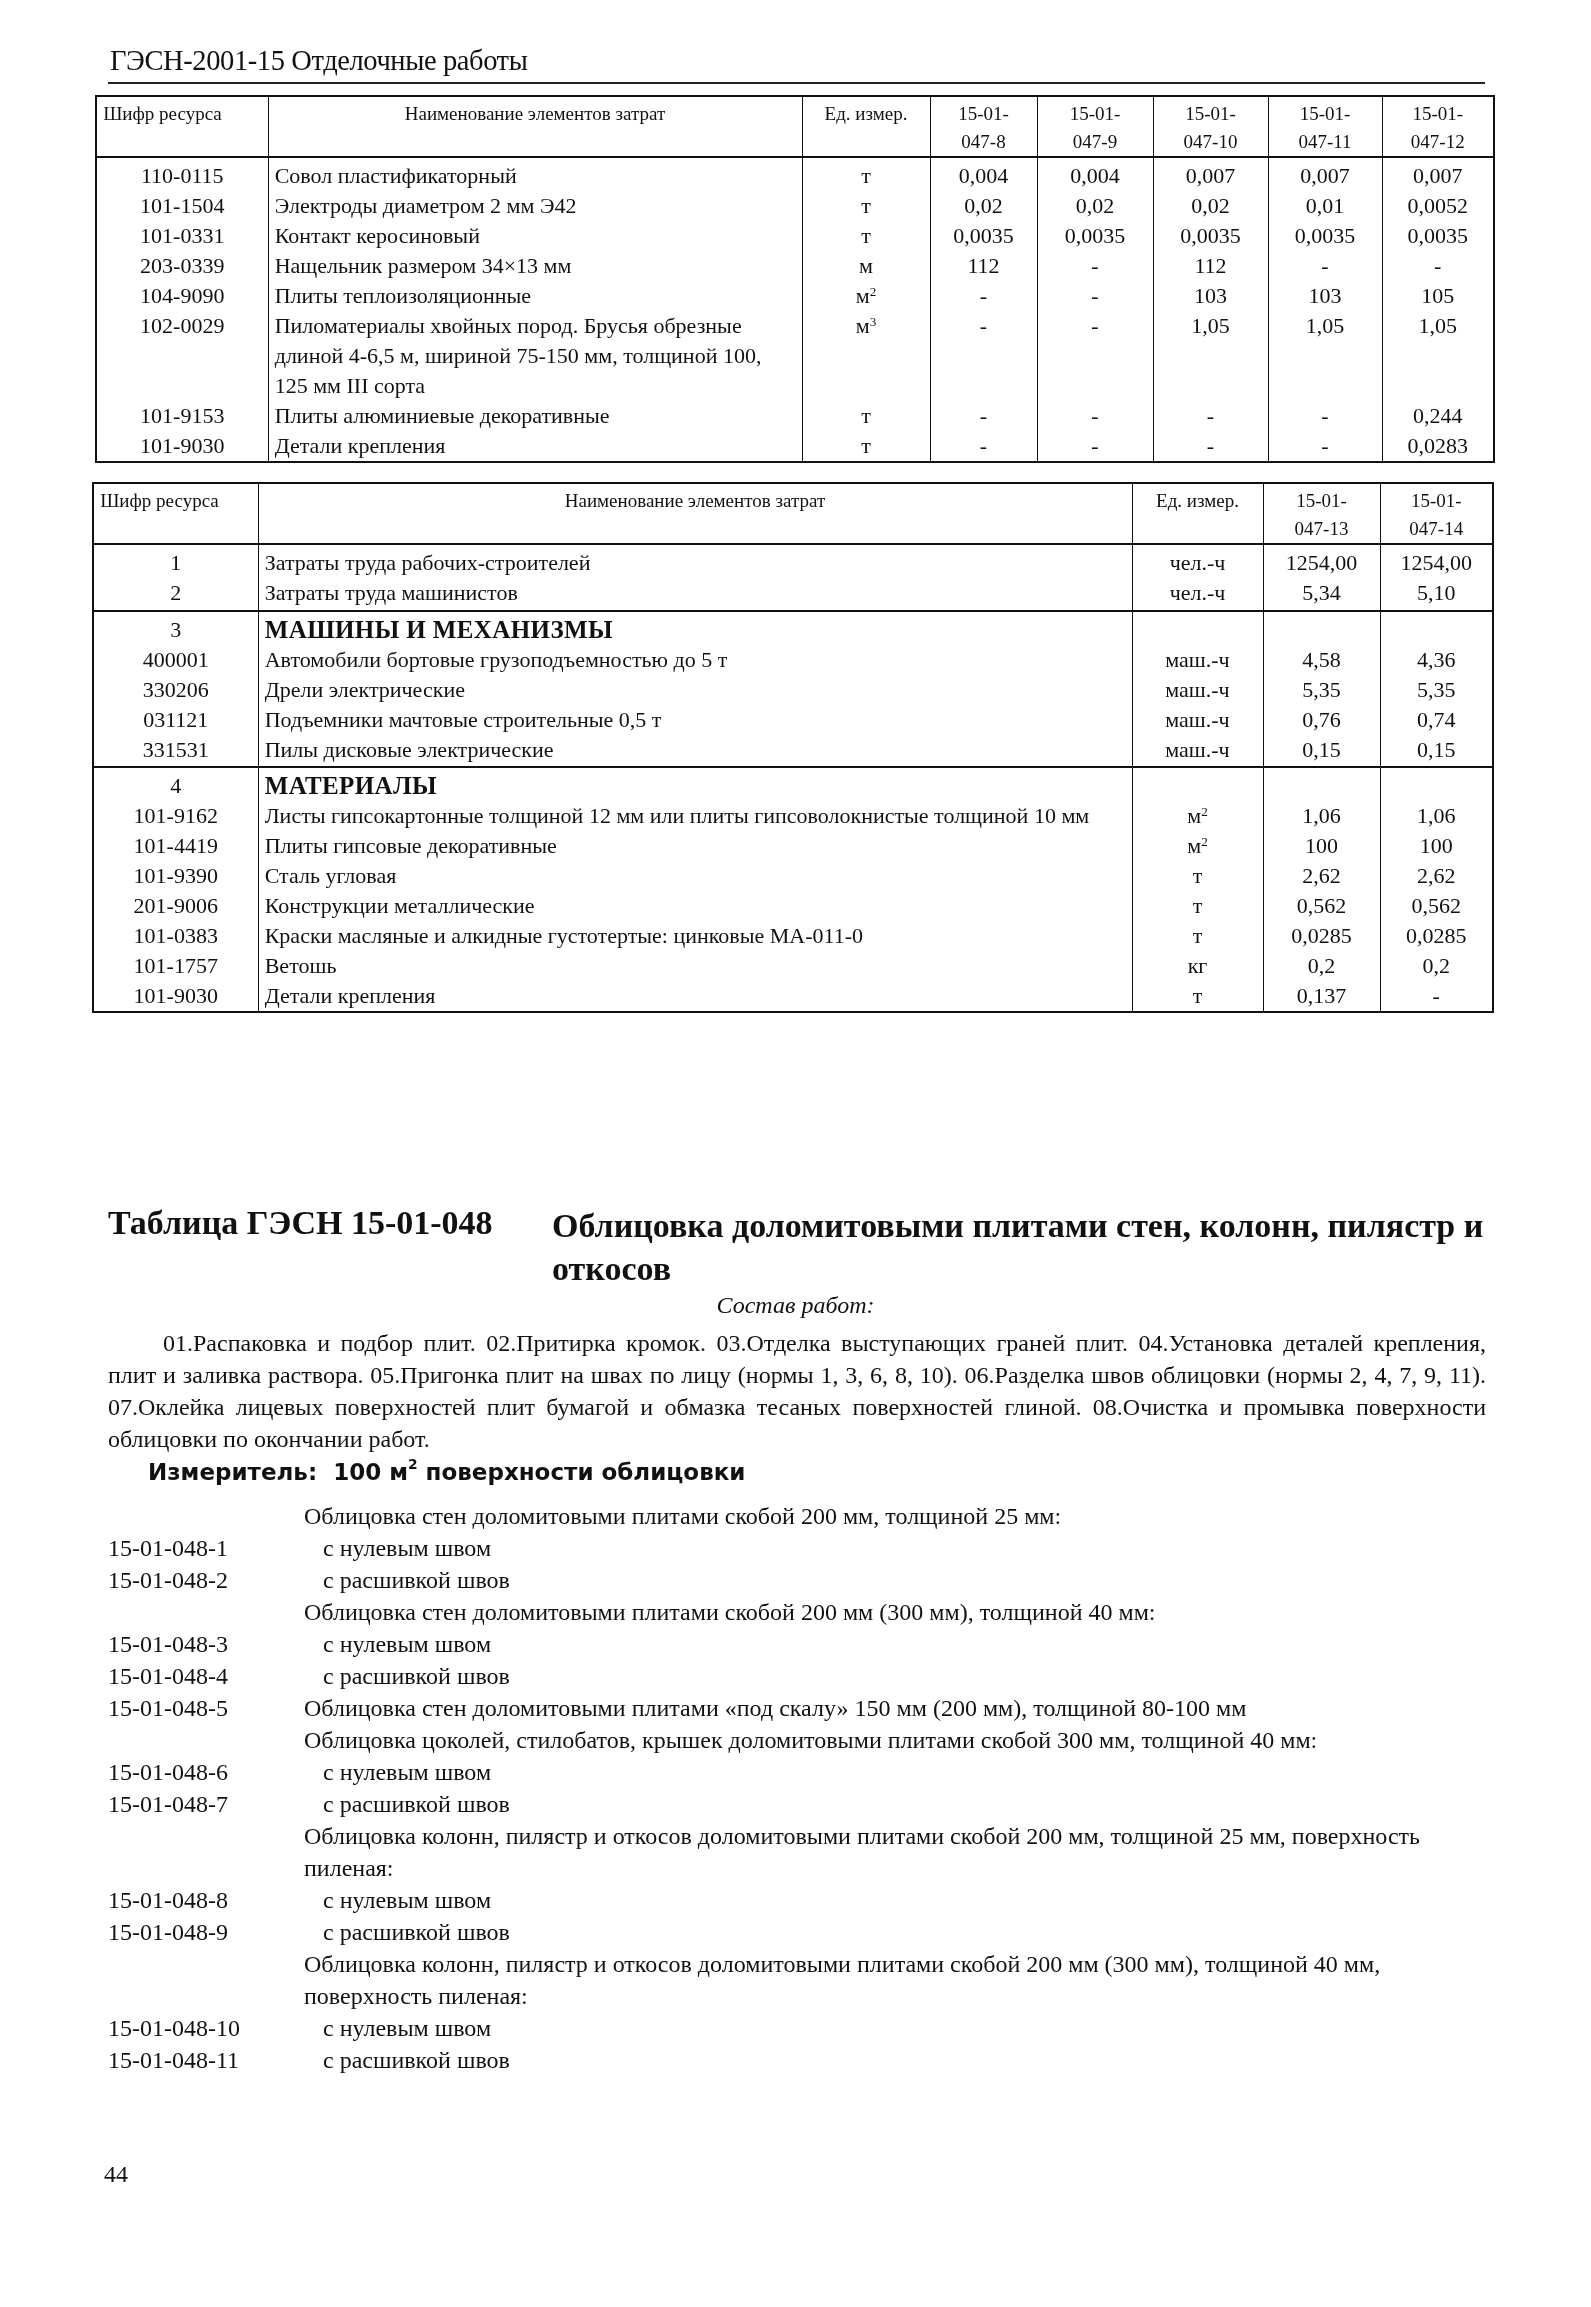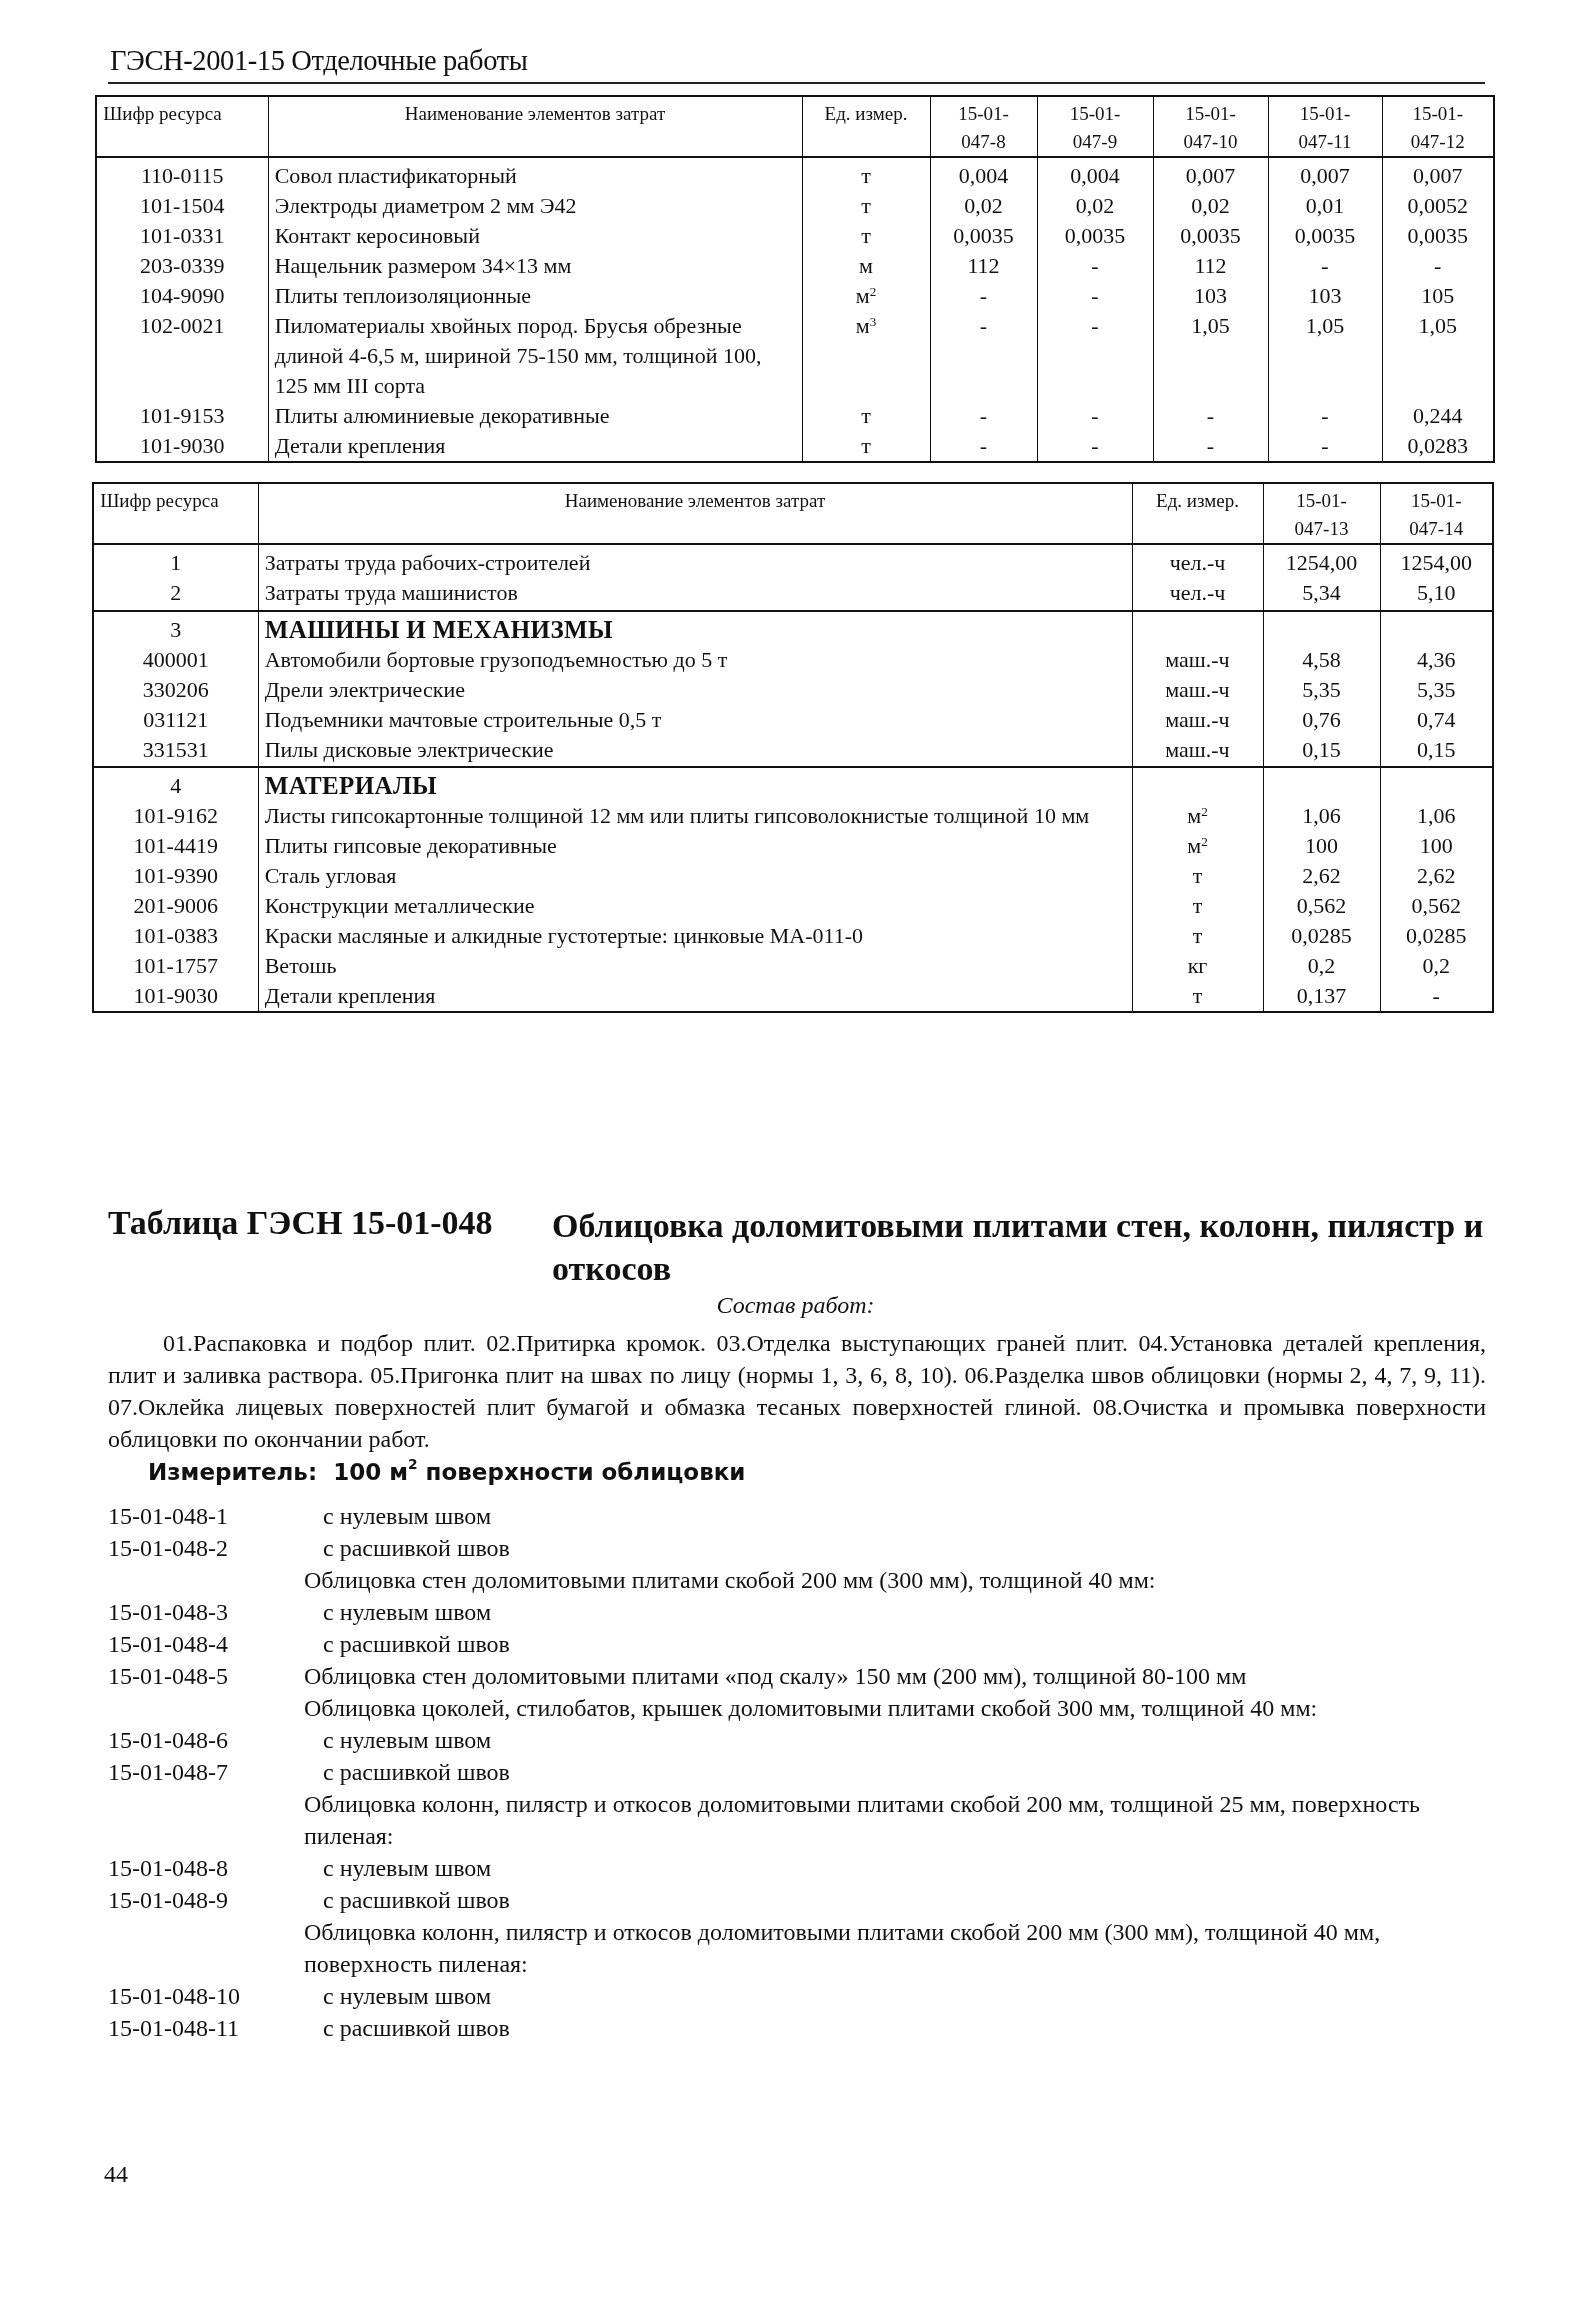--- a/index.html
+++ b/index.html
@@ -113,21 +113,21 @@
         <td class="c">104-9090</td>
         <td class="name">Плиты теплоизоляционные</td>
         <td class="c"><span>м</span><sup>2</sup></td>
         <td class="c">-</td>
         <td class="c">-</td>
         <td class="c">103</td>
         <td class="c">103</td>
         <td class="c">105</td>
       </tr>
       <tr>
-        <td class="c">102-0021</td>
+        <td class="c">102-0029</td>
         <td class="name">Пиломатериалы хвойных пород. Брусья обрезные длиной 4-6,5 м, шириной 75-150 мм, толщиной 100, 125 мм III сорта</td>
         <td class="c"><span>м</span><sup>3</sup></td>
         <td class="c">-</td>
         <td class="c">-</td>
         <td class="c">1,05</td>
         <td class="c">1,05</td>
         <td class="c">1,05</td>
       </tr>
       <tr>
         <td class="c">101-9153</td>
@@ -281,20 +281,23 @@
 <div class="abs tbl-caption">Таблица ГЭСН 15-01-048</div>
 <div class="abs tbl-title">Облицовка доломитовыми плитами стен, колонн, пилястр и откосов</div>
 <div class="abs composition-label">Состав работ:</div>
 <div class="abs composition-text">01.Распаковка и подбор плит. 02.Притирка кромок. 03.Отделка выступающих граней плит. 04.Установка деталей крепления, плит и заливка раствора. 05.Пригонка плит на швах по лицу (нормы 1, 3, 6, 8, 10). 06.Разделка швов облицовки (нормы 2, 4, 7, 9, 11). 07.Оклейка лицевых поверхностей плит бумагой и обмазка тесаных поверхностей глиной. 08.Очистка и промывка поверхности облицовки по окончании работ.</div>
 <div class="abs meter">
   <span>Измеритель:</span>&nbsp;&nbsp;<span>100 м</span><sup>2</sup> <span>поверхности облицовки</span>
 </div>
 
 <div class="abs norm-list" id="norm-list">
     <div class="norm-row">
+      <div class="norm-group">Облицовка стен доломитовыми плитами скобой 200 мм, толщиной 25 мм:</div>
+    </div>
+    <div class="norm-row">
       <span class="norm-code">15-01-048-1</span>
       <div class="norm-sub">с нулевым швом</div>
     </div>
     <div class="norm-row">
       <span class="norm-code">15-01-048-2</span>
       <div class="norm-sub">с расшивкой швов</div>
     </div>
     <div class="norm-row">
       <div class="norm-group">Облицовка стен доломитовыми плитами скобой 200 мм (300 мм), толщиной 40 мм:</div>
     </div>

